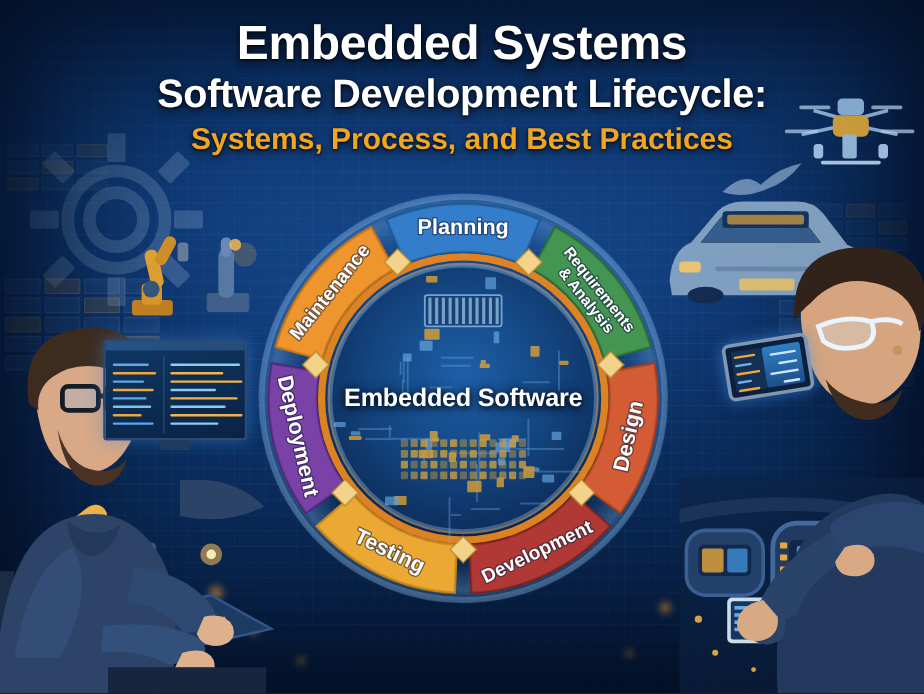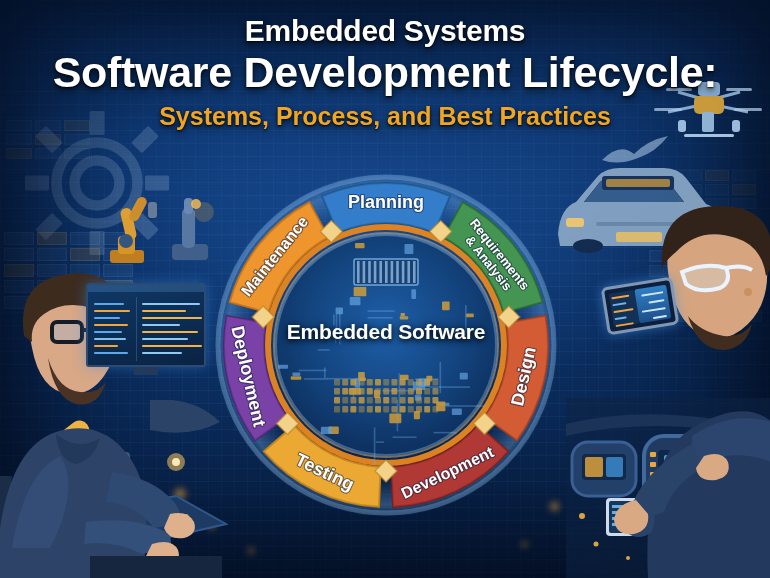--- a/index.html
+++ b/index.html
@@ -43,29 +43,29 @@
   .panelcluster i.amber{background:rgba(240,172,60,.42);border-color:rgba(255,196,96,.5);}
 
   .bokeh{position:absolute;border-radius:50%;filter:blur(3px);background:radial-gradient(circle,rgba(255,196,90,.95) 0%,rgba(255,160,40,.45) 45%,rgba(255,150,30,0) 72%);}
 
   
   .titleblock{position:absolute;left:0;right:0;top:16px;text-align:center;z-index:40;}
   .t1,.t2{
     color:#fff;font-weight:700;letter-spacing:-.3px;line-height:1.02;
     text-shadow:0 3px 7px rgba(0,0,0,.70),0 1px 2px rgba(0,0,0,.9);
   }
-  .t1{font-size:30px;}
-  .t2{font-size:43px;margin-top:4px;}
+  .t1{font-size:40px;}
+  .t2{font-size:33px;margin-top:4px;}
   .t3{
     color:#f0a623;font-size:25px;font-weight:700;margin-top:9px;line-height:1.05;
     text-shadow:0 3px 7px rgba(0,0,0,.72),0 1px 2px rgba(0,0,0,.9);
   }
 
   
-  .wheel{position:absolute;left:205px;top:171px;width:362px;height:348px;z-index:30;}
+  .wheel{position:absolute;left:205px;top:158px;width:362px;height:348px;z-index:30;}
   .wheel svg{width:100%;height:100%;display:block;overflow:visible;}
   .seglabel{
     font-family:"Liberation Sans",sans-serif;font-weight:700;fill:#fff;
     paint-order:stroke;stroke:rgba(20,30,60,.55);stroke-width:2.2px;stroke-linejoin:round;
   }
 
   .hubtext{
     position:absolute;left:205px;top:158px;width:362px;height:348px;
     display:flex;flex-direction:column;align-items:center;justify-content:center;
     pointer-events:none;z-index:34;

